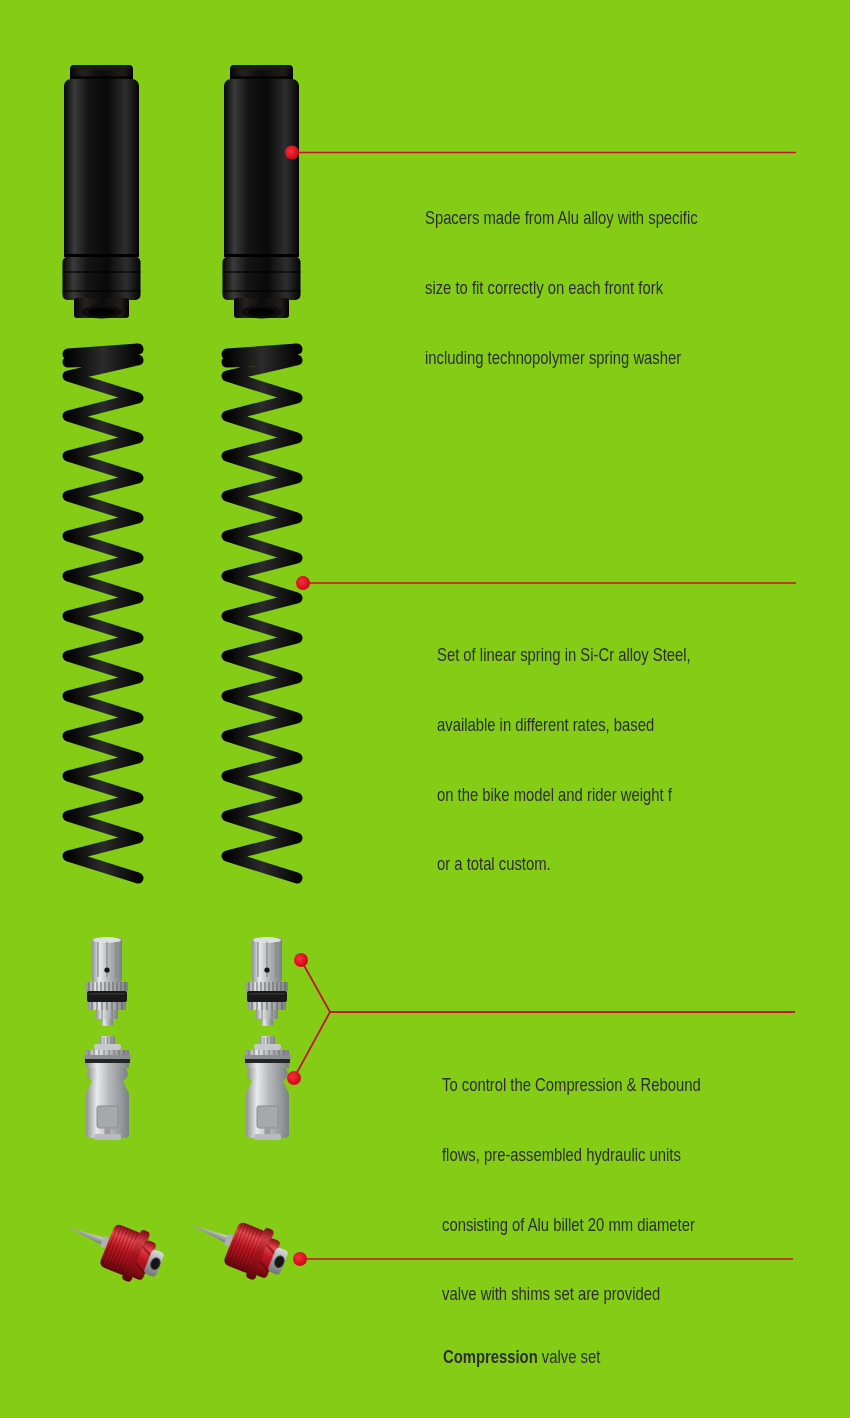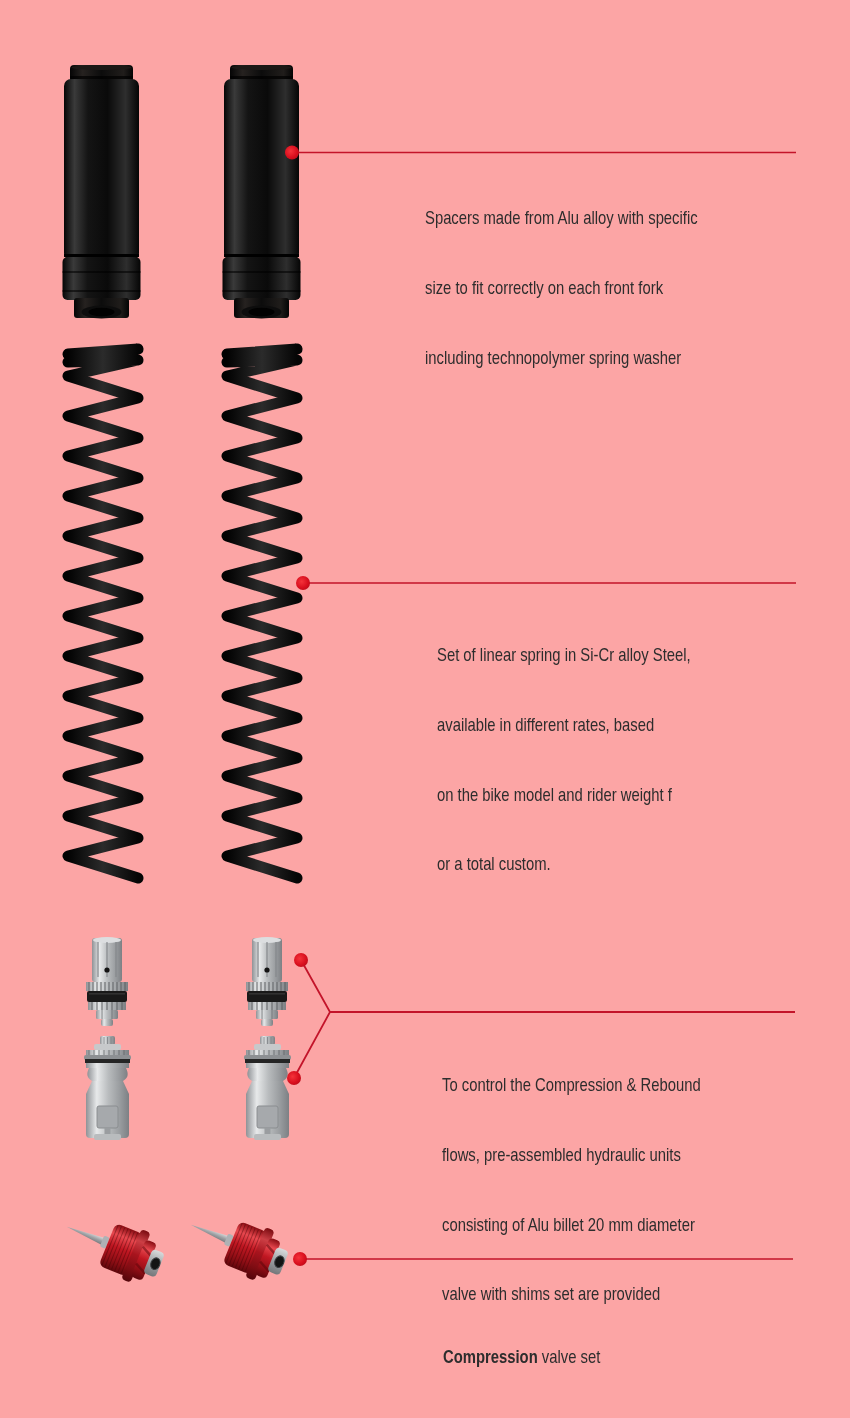--- a/index.html
+++ b/index.html
@@ -1,17 +1,17 @@
 <!DOCTYPE html>
 <html><head>
 <meta charset="utf-8">
 <style>
   html,body{margin:0;padding:0;background:#ffffff;}
   .canvas{
-    position:relative;width:850px;height:1418px;background:#fca5a5;overflow:hidden;
+    position:relative;width:850px;height:1418px;background:#84cc16;overflow:hidden;
     font-family:"Liberation Sans",sans-serif;
   }
   .callout-text{
     position:absolute;color:#2d2d2d;font-size:19px;line-height:23.2px;
     transform:scaleX(0.78);transform-origin:left top;white-space:pre;
   }
   .tline{white-space:pre;}
   .bold{font-weight:700;}
   svg{position:absolute;left:0;top:0;}
 </style>

